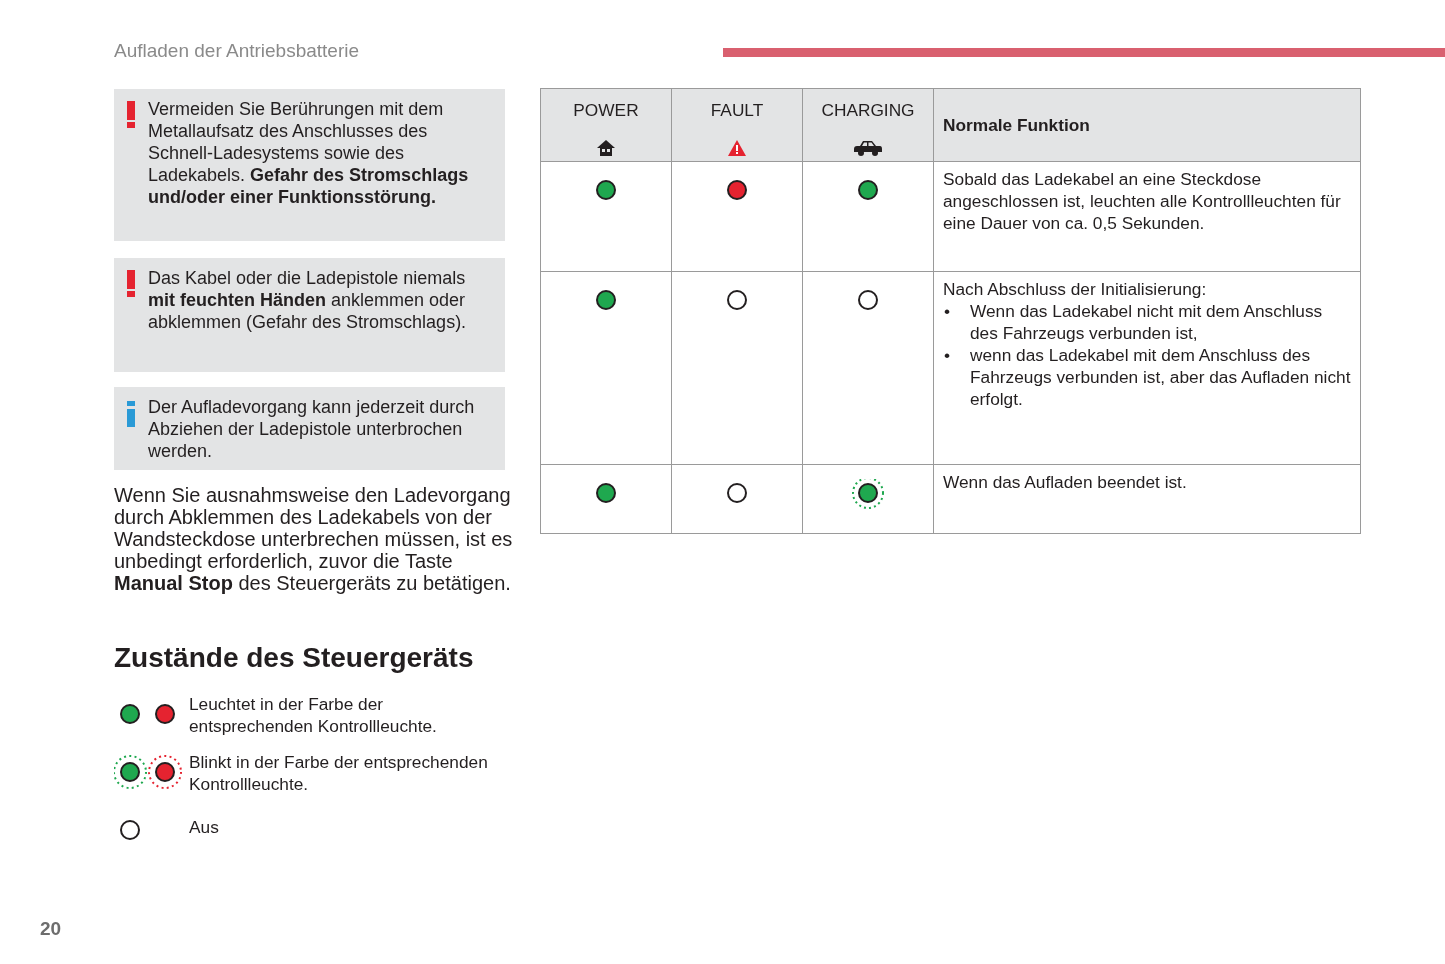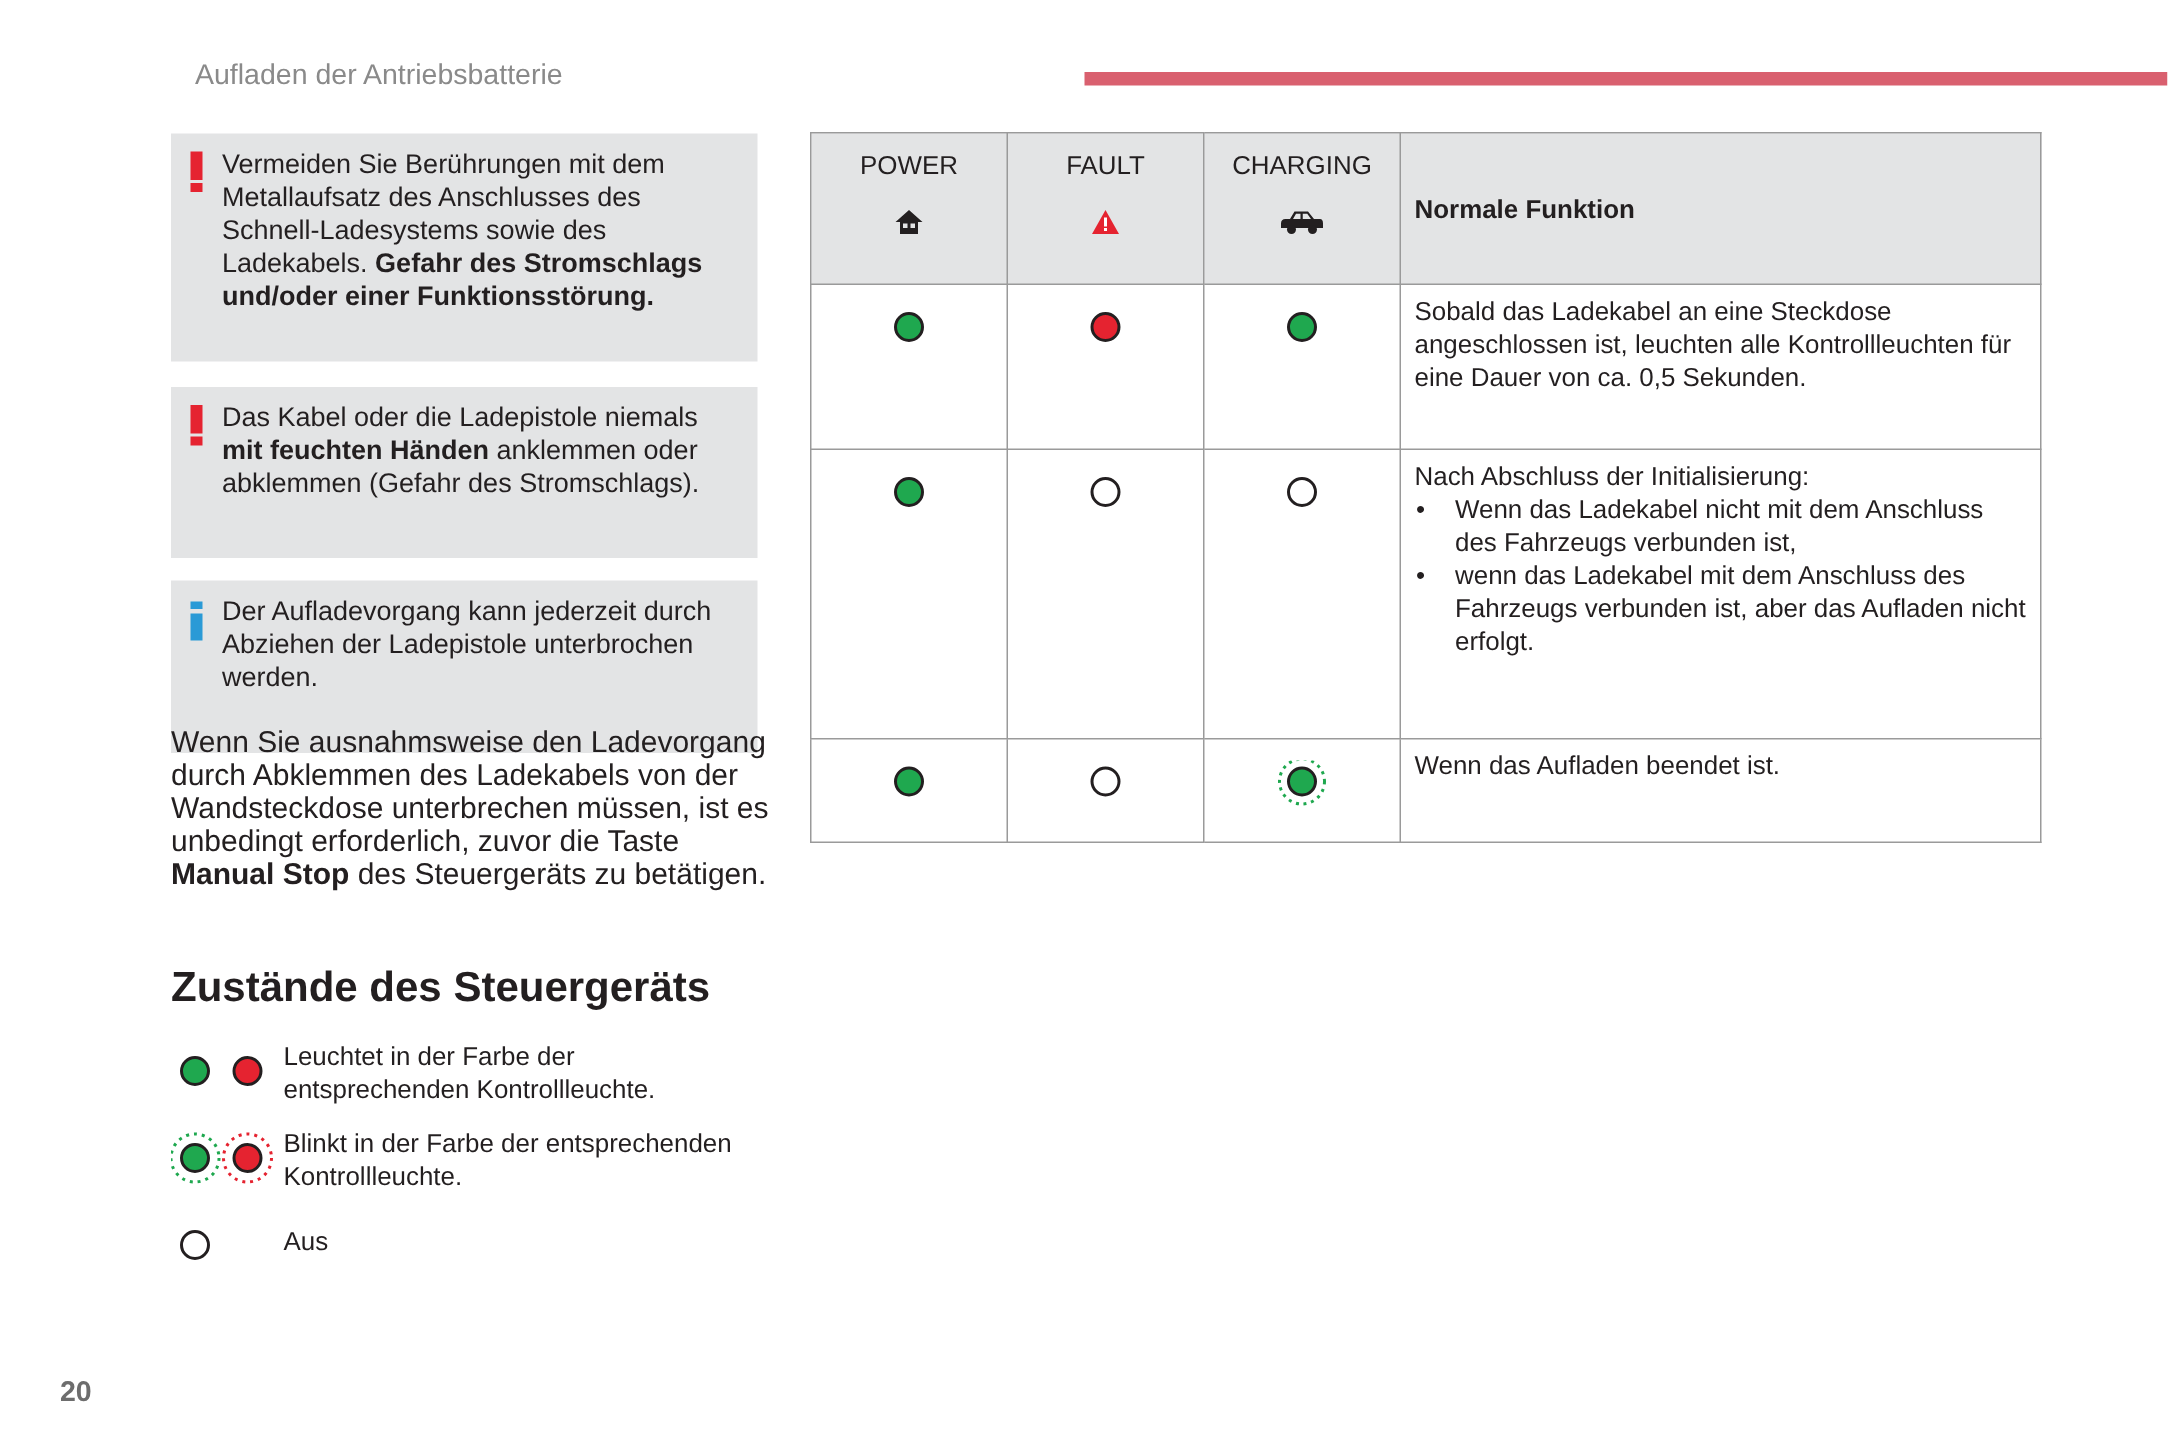--- a/index.html
+++ b/index.html
@@ -1,37 +1,37 @@
 <!DOCTYPE html>
 <html><head>
 <meta charset="utf-8">
 <style>
   html, body { margin:0; padding:0; background:#ffffff; }
   body { width:1445px; height:964px; position:relative; overflow:hidden;
          font-family:"Liberation Sans", sans-serif; color:#231f20; }
-  .header-title { position:absolute; left:114px; top:40px; font-size:19px; color:#8a8a8a;margin-left:16px; }
+  .header-title { position:absolute; left:114px; top:40px; font-size:19px; color:#8a8a8a; }
   .header-bar { position:absolute; left:723px; top:48px; width:722px; height:9px; background:#d9606f; }
   .page-num { position:absolute; left:40px; top:918px; font-size:19px; font-weight:bold; color:#6d6d6d; }
 
   .note { position:absolute; left:114px; width:391px; background:#e3e4e5; box-sizing:border-box;
           padding:9px 12px 0 34px; font-size:18px; line-height:22px; }
   .note .mark { position:absolute; left:10px; top:11px; width:14px; }
   .note b { font-weight:bold; }
 
   .para { position:absolute; left:114px; top:484px; width:400px; font-size:20px; line-height:22px; }
   .section-title { position:absolute; left:114px; top:642px; font-size:28px; font-weight:bold; }
 
   .legend-row { position:absolute; left:114px; width:400px; font-size:17.3px; line-height:22px; }
   .legend-row .icons { position:absolute; left:0; top:0; width:72px; height:44px; }
   .legend-row .text { position:absolute; left:75px; top:0; width:320px; }
 
   table.states { position:absolute; left:540px; top:88px; border-collapse:collapse; }
   table.states td, table.states th { border:1.5px solid #9a9a9a; padding:0; }
   table.states th { background:#e3e4e5; font-weight:normal; font-size:17.3px; vertical-align:top; }
-  .hdr-cell { position:relative; height:100px; }
+  .hdr-cell { position:relative; height:72px; }
   .hdr-label { position:absolute; top:11px; left:0; right:0; text-align:center; }
   .hdr-icon { position:absolute; top:50px; left:0; right:0; text-align:center; }
   .desc-hdr { text-align:left !important; vertical-align:middle !important; padding-left:9px !important; }
   td.lamp { text-align:center; vertical-align:top; }
   td.lamp svg { display:block; margin:14px auto 0; }
   td.desc { vertical-align:top; font-size:17.3px; line-height:22px; padding:6px 9px 0 9px !important; }
   ul.bul { list-style:none; margin:0; padding:0; }
   ul.bul li { position:relative; padding-left:27px; }
   ul.bul li::before { content:"•"; position:absolute; left:1px; top:0; }
 </style>
@@ -50,21 +50,21 @@
 </div>
 
 <div class="note" style="top:258px;height:114px;">
   <svg class="mark" height="30" viewBox="0 0 14 30">
     <rect x="3" y="1" width="8" height="19" fill="#e52330"></rect>
       <rect x="3" y="22" width="8" height="6" fill="#e52330"></rect>
   </svg>
   <span>Das Kabel oder die Ladepistole niemals </span><b>mit feuchten Händen</b><span> anklemmen oder abklemmen (Gefahr des Stromschlags).</span>
 </div>
 
-<div class="note" style="top:387px;height:115px;">
+<div class="note" style="top:387px;height:83px;">
   <svg class="mark" height="30" viewBox="0 0 14 30" style="top:13px">
     <rect x="3" y="1" width="8" height="5" fill="#2a9ad6"></rect>
       <rect x="3" y="9" width="8" height="18" fill="#2a9ad6"></rect>
   </svg>
   <span>Der Aufladevorgang kann jederzeit durch Abziehen der Ladepistole unterbrochen werden.</span>
 </div>
 
 <div class="para">
   <span>Wenn Sie ausnahmsweise den Ladevorgang durch Abklemmen des Ladekabels von der Wandsteckdose unterbrechen müssen, ist es unbedingt erforderlich, zuvor die Taste </span><b>Manual Stop</b><span> des Steuergeräts zu betätigen.</span>
 </div>

